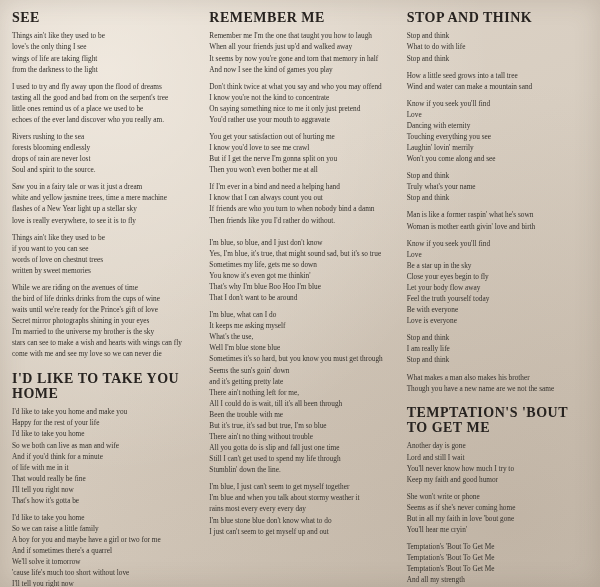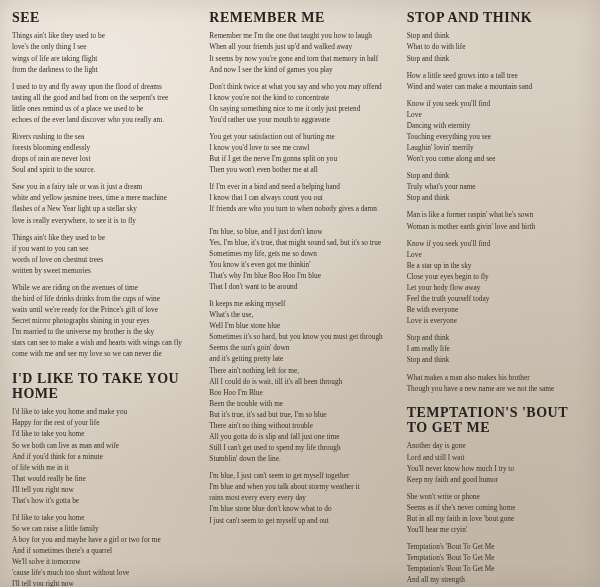--- a/index.html
+++ b/index.html
@@ -167,43 +167,44 @@
         </div>
         <div class="stanza">
           <p class="line">You get your satisfaction out of hurting me</p>
           <p class="line">I know you'd love to see me crawl</p>
           <p class="line">But if I get the nerve I'm gonna split on you</p>
           <p class="line">Then you won't even bother me at all</p>
         </div>
         <div class="stanza">
           <p class="line">If I'm ever in a bind and need a helping hand</p>
           <p class="line">I know that I can always count you out</p>
-          <p class="line">If friends are who you turn to when nobody gives a damn</p>
+          <p class="line">If friends are who you turn to when nobody bind a damn</p>
+          <p class="line">Then friends like you I'd rather do without.</p>
         </div>
       </div>
 
       <div class="song">
         <div class="stanza">
           <p class="line">I'm blue, so blue, and I just don't know</p>
           <p class="line">Yes, I'm blue, it's true, that might sound sad, but it's so true</p>
           <p class="line">Sometimes my life, gets me so down</p>
           <p class="line">You know it's even got me thinkin'</p>
           <p class="line">That's why I'm blue Boo Hoo I'm blue</p>
           <p class="line">That I don't want to be around</p>
         </div>
         <div class="stanza">
+          <p class="line">I'm blue, what can I do</p>
           <p class="line">It keeps me asking myself</p>
           <p class="line">What's the use,</p>
           <p class="line">Well I'm blue stone blue</p>
           <p class="line">Sometimes it's so hard, but you know you must get through</p>
           <p class="line">Seems the sun's goin' down</p>
           <p class="line">and it's getting pretty late</p>
           <p class="line">There ain't nothing left for me,</p>
           <p class="line">All I could do is wait, till it's all been through</p>
-          <p class="line">Boo Hoo I'm Blue</p>
           <p class="line">Been the trouble with me</p>
           <p class="line">But it's true, it's sad but true, I'm so blue</p>
           <p class="line">There ain't no thing without trouble</p>
           <p class="line">All you gotta do is slip and fall just one time</p>
           <p class="line">Still I can't get used to spend my life through</p>
           <p class="line">Stumblin' down the line.</p>
         </div>
         <div class="stanza">
           <p class="line">I'm blue, I just can't seem to get myself together</p>
           <p class="line">I'm blue and when you talk about stormy weather it</p>

